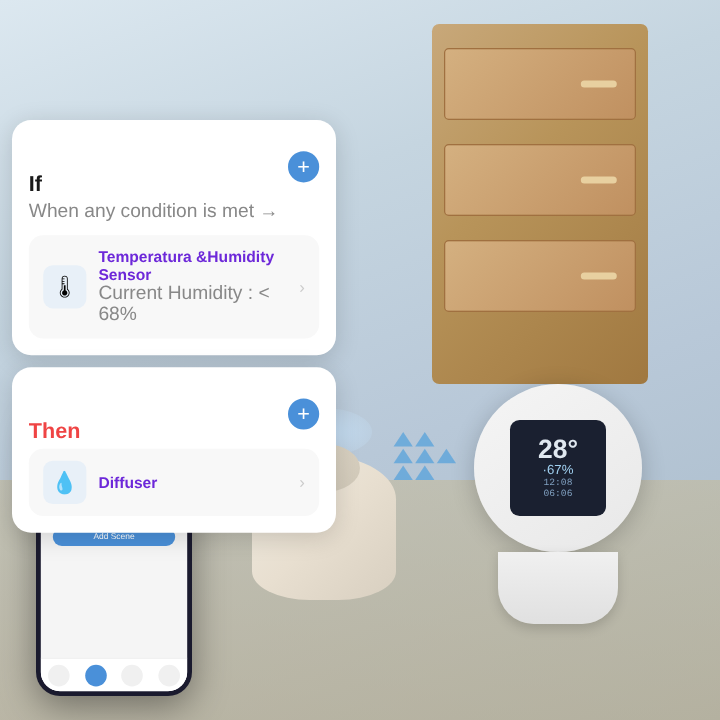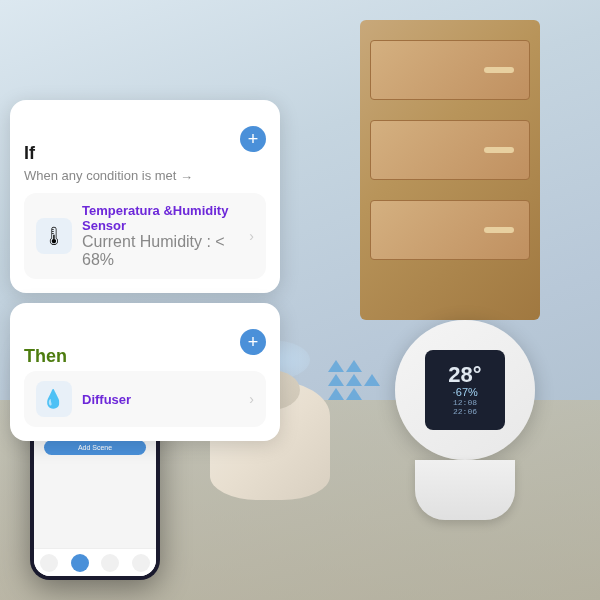--- a/index.html
+++ b/index.html
@@ -333,21 +333,21 @@
     }
 
     .card-title {
       font-size: 18px;
       font-weight: 700;
       color: #1a1a1a;
       margin-top: 29px;
     }
 
     .card-subtitle {
-      font-size: 13px;
+      font-size: 16px;
       color: #888;
       margin-bottom: 10px;
     }
 
     .plus-btn {
       width: 26px;
       height: 26px;
       background: #4a90d9;
       border-radius: 50%;
       display: flex;
@@ -406,21 +406,21 @@
     .then-card {
       background: white;
       border-radius: 16px;
       padding: 14px;
       box-shadow: 0 4px 20px rgba(0,0,0,0.15);
     }
 
     .then-card .card-title {
       font-size: 18px;
       font-weight: 700;
-      color: #4d7c0f;
+      color: #ef4444;
     }
   </style>
 </head>
 <body>
 
 <div class="background"></div>
 
 <div class="floor"></div>
 
 <div class="dresser">
@@ -457,21 +457,21 @@
     <div class="arrow-chevron"></div>
   </div>
 </div>
 
 <div class="thermostat-device">
   <div class="thermostat-circle">
     <div class="thermostat-screen">
       <div class="thermostat-temp">28°</div>
       <div class="thermostat-humidity">·67%</div>
       <div class="thermostat-time">12:08</div>
-      <div class="thermostat-time">22:06</div>
+      <div class="thermostat-time">06:06</div>
     </div>
   </div>
   <div class="thermostat-base"></div>
 </div>
 
 <div class="phone-mockup">
   <div class="phone-screen">
     <div class="phone-header">
       <div>Cold and warm effect, Temp care, Temp higher, Open air conditioner</div>
     </div>

